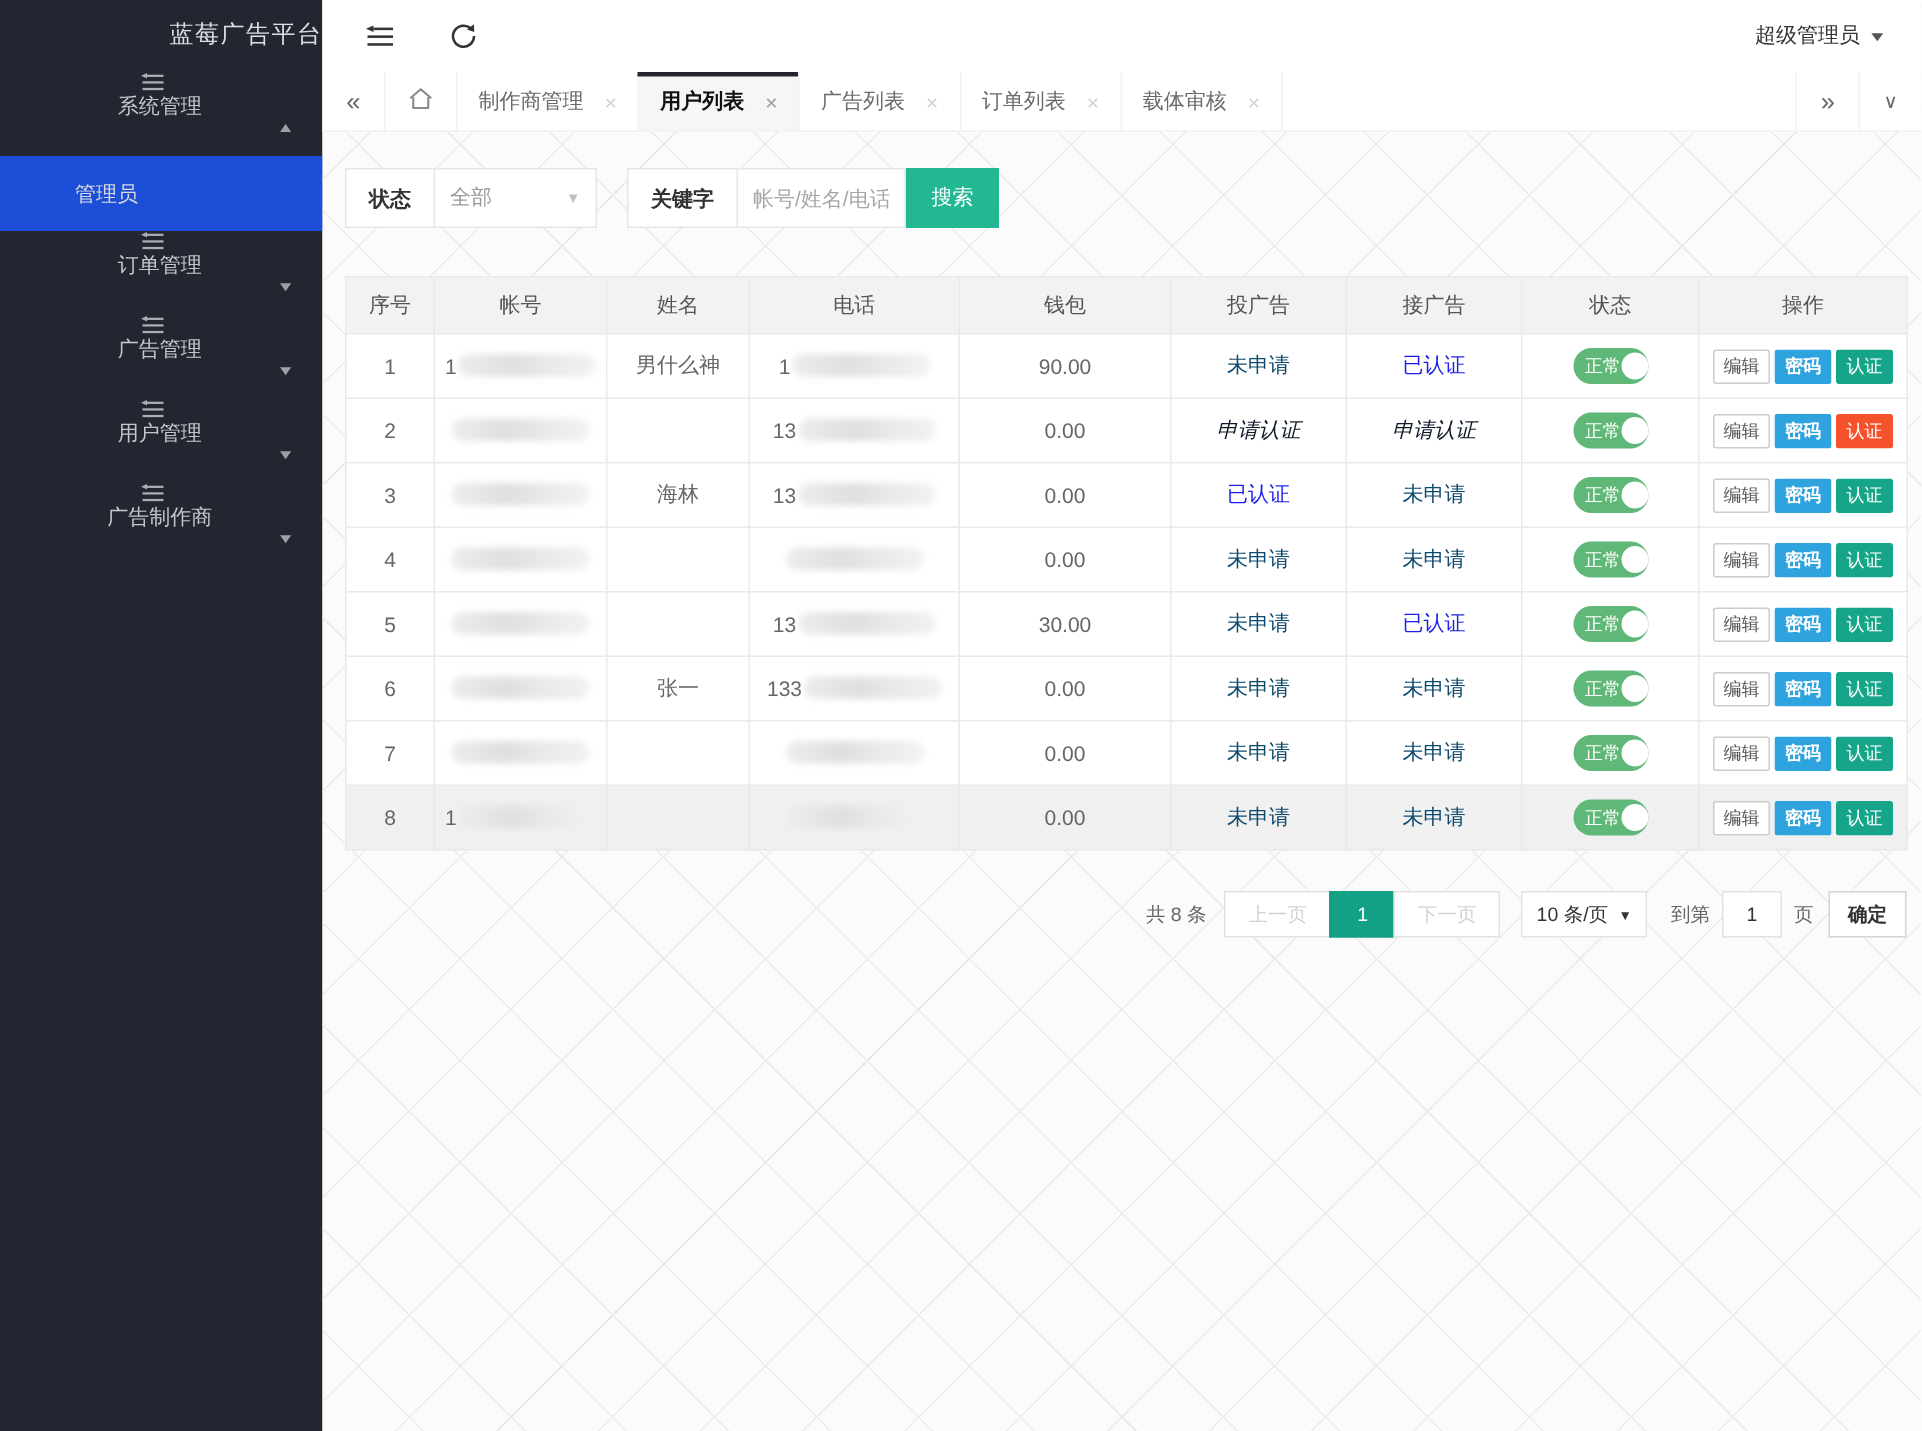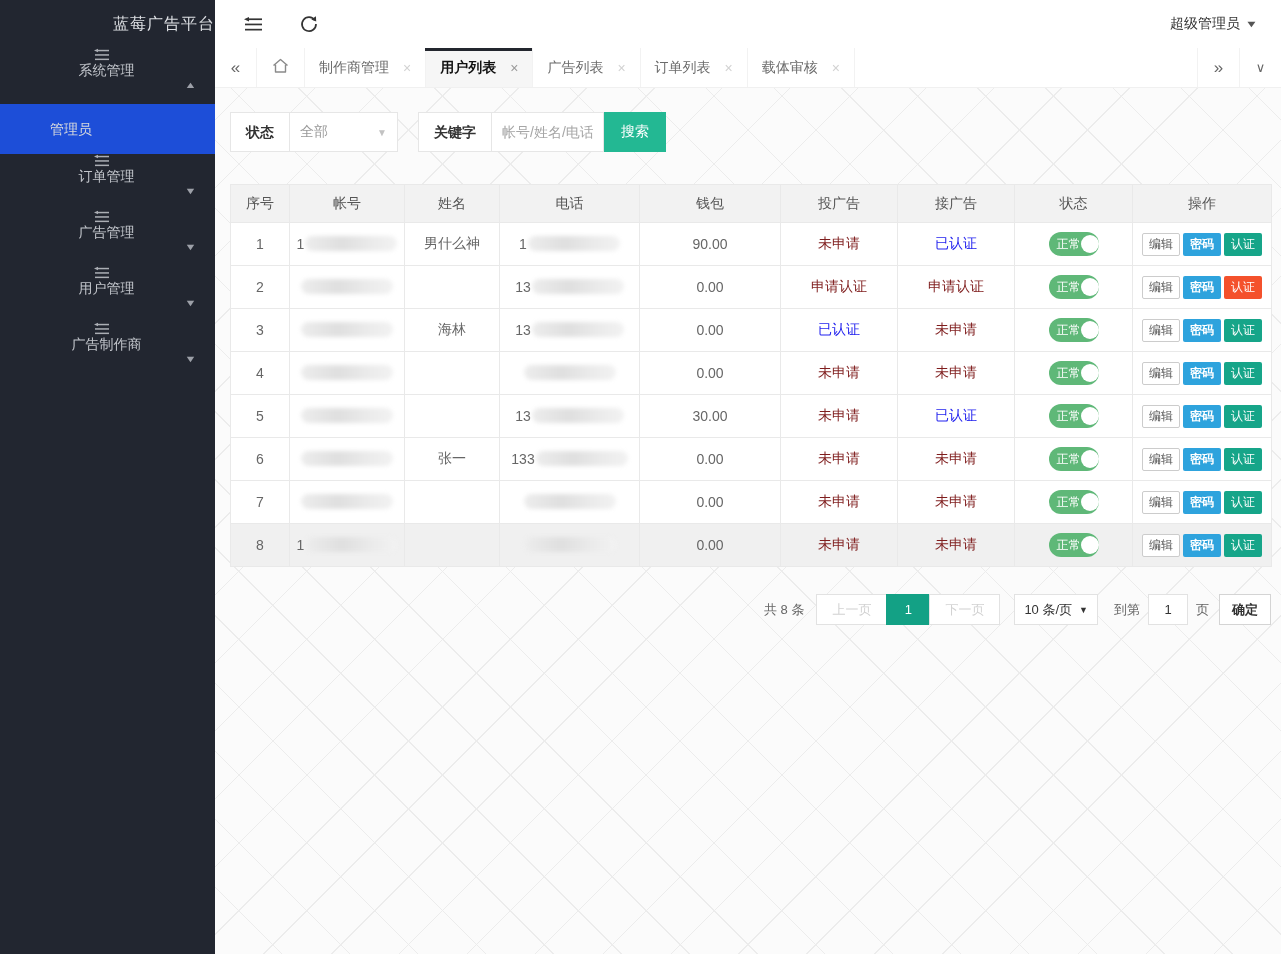--- a/index.html
+++ b/index.html
@@ -57,23 +57,23 @@
   col.c0{width:59px} col.c1{width:115px} col.c2{width:95px} col.c3{width:140px} col.c4{width:141px}
   col.c5{width:117px} col.c6{width:117px} col.c7{width:118px} col.c8{width:139px}
   th,td { border:1px solid #e9e9e9; text-align:center; font-weight:normal; }
   thead th { background:#f2f2f2; height:38px; color:#555; }
   tbody td { height:43px; color:#666; background:#fff; }
   tr.hl td { background:#f0f0f0; }
   .blur-pill { display:inline-block; width:92px; height:15px; border-radius:8px;
     background:linear-gradient(90deg,#ededed 0%,#dfdfdf 40%,#eaeaea 70%,#f2f2f2 100%);
     filter:blur(2px); vertical-align:-2px; }
   .pfx { color:#666; margin-right:1px; }
-  .txt-plain { color:#7f1d1d; }
+  .txt-plain { color:#0c4a6e; }
   .txt-link { color:#1d1dee; cursor:pointer; }
-  .txt-green { color:#7f1d1d; }
+  .txt-green { color:#0f172a;font-style:italic; }
   .toggle { display:inline-flex; align-items:center; width:50px; height:24px; background:#5FB878; border-radius:12px; cursor:pointer; padding:0 3px 0 8px; }
   .toggle .tg-label { color:#fff; font-size:12px; flex:none; }
   .toggle .tg-knob { width:18px; height:18px; background:#fff; border-radius:50%; margin-left:auto; flex:none; }
   .acts { display:inline-flex; gap:3px; }
   .abtn { font-size:12px; height:23px; line-height:21px; padding:0 6px; border-radius:2px; cursor:pointer; border:1px solid transparent; font-family:inherit; }
   .a-plain { background:#fff; border-color:#ccc; color:#555; }
   .a-blue { background:#2ea3dd; color:#fff;font-weight:bold; }
   .a-teal { background:#16a589; color:#fff; }
   .a-orange { background:#f4512c; color:#fff; }
 

